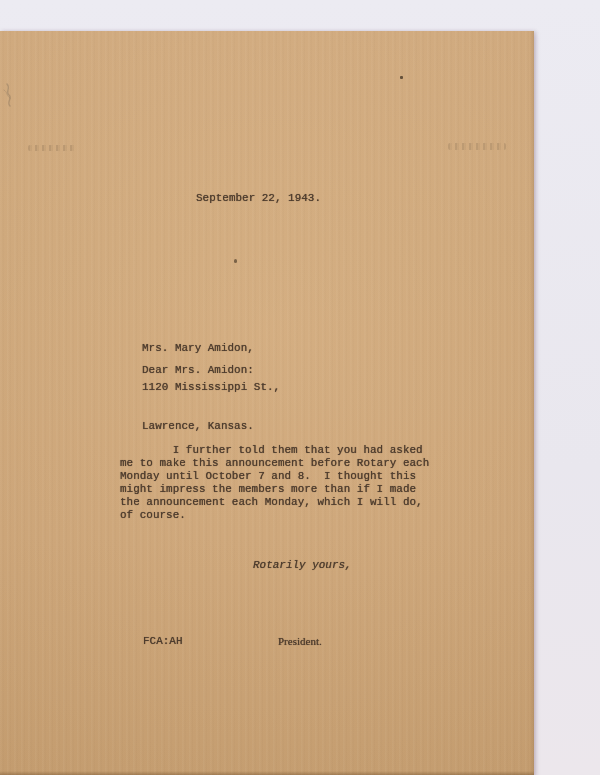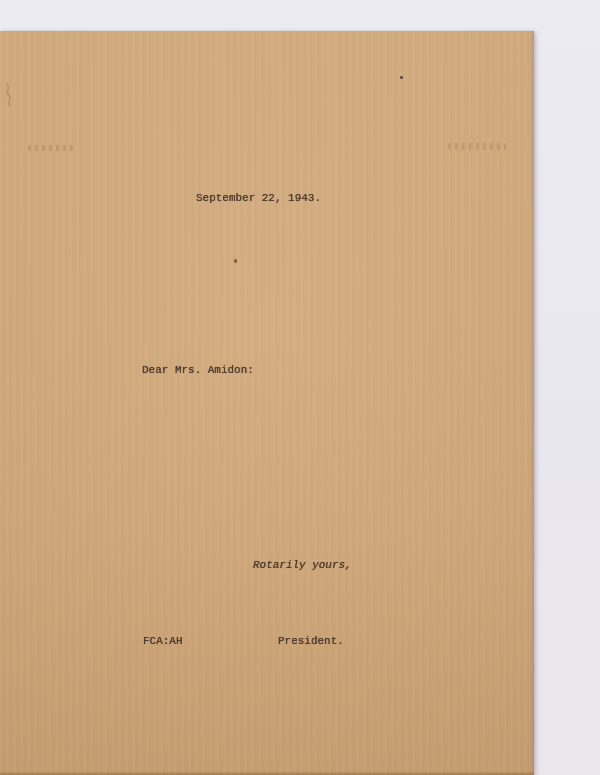--- a/index.html
+++ b/index.html
@@ -62,21 +62,21 @@
     opacity: 0.93;
   }
   .date       { left: 196px; top: 161px; }
   .address    { left: 142px; top: 285px; }
   .salutation { left: 142px; top: 333px; }
   .para-1     { left: 120px; top: 356px; width: 330px; }
   .para-2     { left: 120px; top: 413px; width: 330px; }
   .closing    { left: 181px; top: 494px; }
   .signoff    { left: 253px; top: 528px; font-style: italic; }
   .initials   { left: 143px; top: 604px; }
-  .sig-title  { left: 278px; top: 604px; }
+  .sig-title  { left: 278px; top: 604px; font-family: Liberation Serif, serif; }
 
   
   .speck {
     position: absolute;
     background: #4a3a28;
     border-radius: 1px;
   }
   .speck-top { left: 400px; top: 45px; width: 3px; height: 3px; opacity: 0.8; }
   .speck-mid { left: 234px; top: 228px; width: 3px; height: 4px; opacity: 0.65; border-radius: 2px; }
   .smudge {
@@ -106,24 +106,35 @@
       <path d="M6,4 C10,8 4,12 8,15 C12,18 5,22 9,26" fill="none" stroke="#6e5f4e" stroke-width="1.4" stroke-linecap="round" opacity="0.7"></path>
       <path d="M3,10 C7,12 5,16 9,18" fill="none" stroke="#6e5f4e" stroke-width="1" stroke-linecap="round" opacity="0.5"></path>
     </svg>
     <div class="smudge smudge-left"></div>
     <div class="smudge smudge-right"></div>
     <div class="speck speck-top"></div>
     <div class="speck speck-mid"></div>
 
     <div class="ink date">September 22, 1943.</div>
 
+    <div class="ink address">
+      <div>Mrs. Mary Amidon,</div>
+      <div>1120 Mississippi St.,</div>
+      <div>Lawrence, Kansas.</div>
+    </div>
 
     <div class="ink salutation">Dear Mrs. Amidon:</div>
 
 
+    <div class="ink para-2">        I further told them that you had asked
+me to make this announcement before Rotary each
+Monday until October 7 and 8.  I thought this
+might impress the members more than if I made
+the announcement each Monday, which I will do,
+of course.</div>
 
 
     <div class="ink signoff">Rotarily yours,</div>
 
     <div class="ink initials">FCA:AH</div>
 
     <div class="ink sig-title">President.</div>
 
   </div>
 </div>

